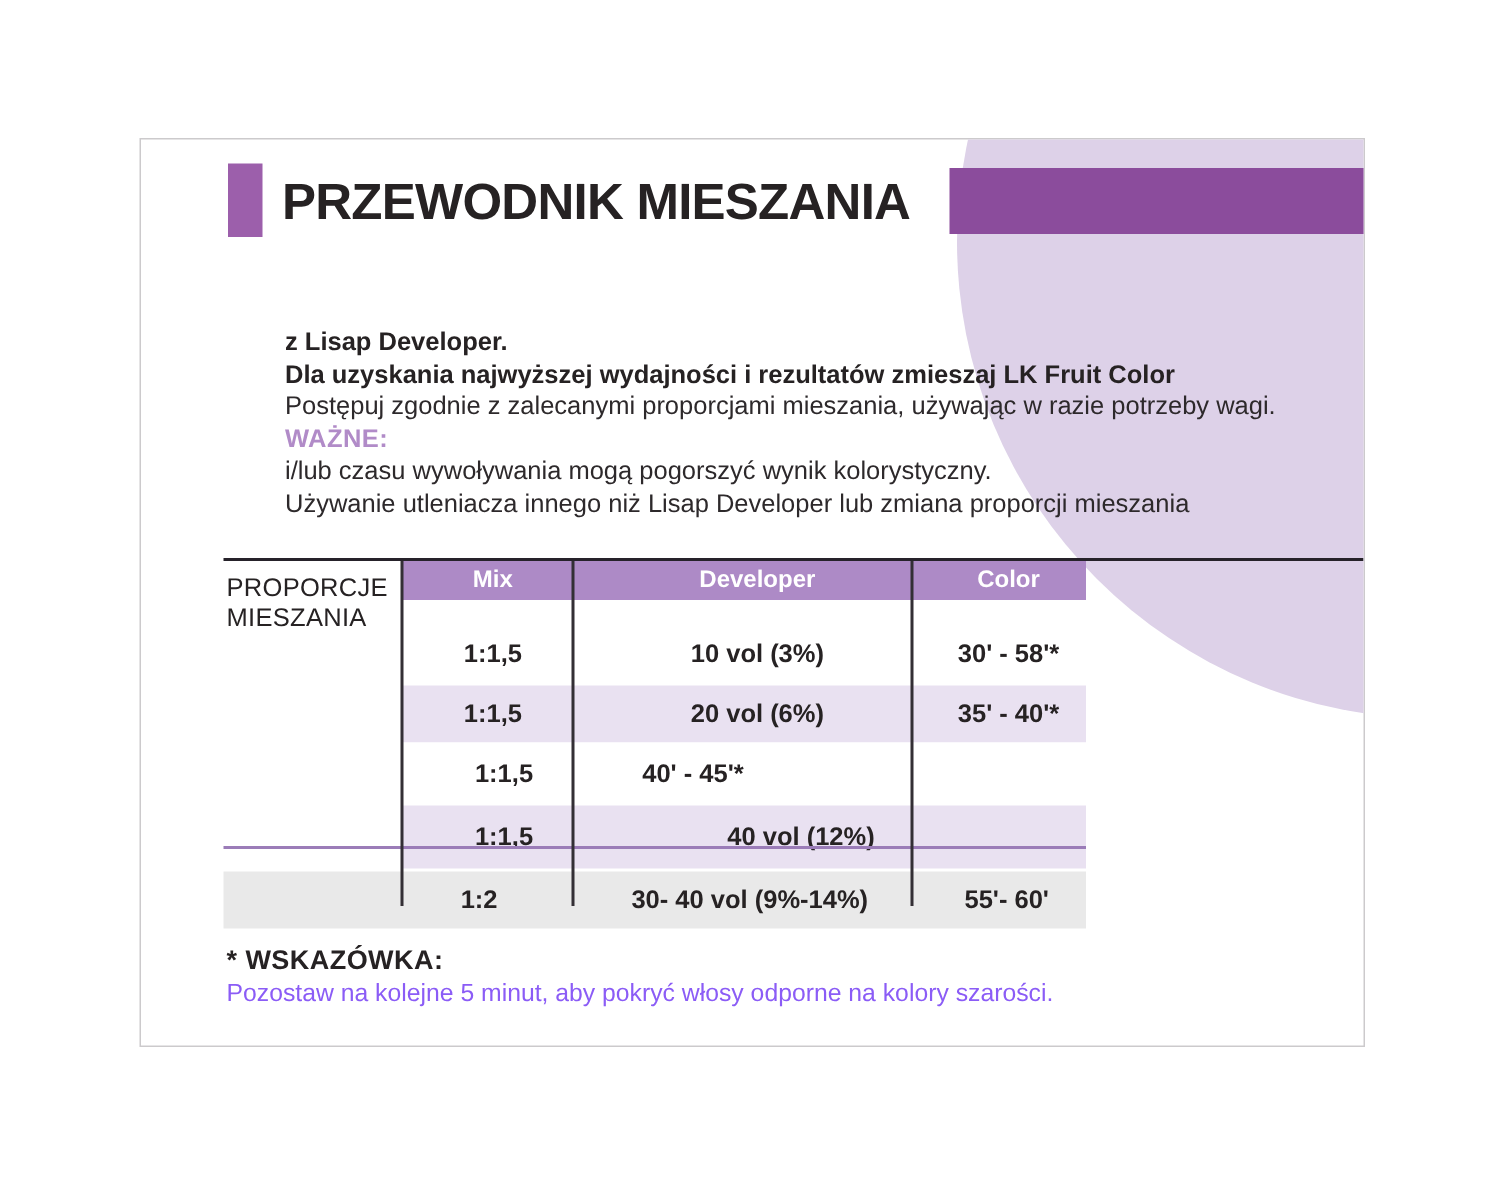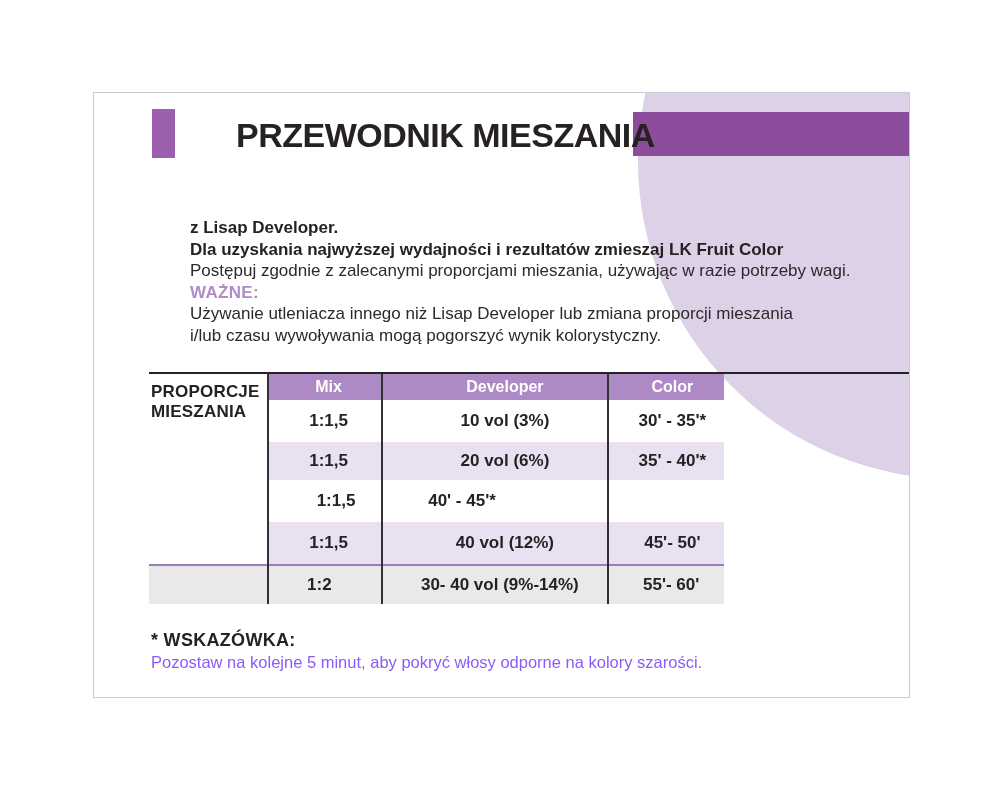--- a/index.html
+++ b/index.html
@@ -9,52 +9,52 @@
   .card { position:absolute; left:93px; top:92px; width:817px; height:606px;
           background:#ffffff; border:1px solid #cccacc; overflow:hidden; }
 
   .decor-circle { position:absolute; left:544px; top:-250px; width:636px; height:636px;
                   border-radius:50%; background:#ddd1e8; z-index:0; }
 
   .accent-rect { position:absolute; left:58px; top:16px; width:23px; height:49px;
                  background:#9c5fab; z-index:2; }
   .page-title { position:absolute; left:94px; top:22px; z-index:2;
                 font-size:34px; line-height:40px; font-weight:800; letter-spacing:-0.5px;
-                color:#262223; white-space:nowrap;margin-left:48px; }
+                color:#262223; white-space:nowrap; }
   .title-bar { position:absolute; left:539px; top:19px; width:277px; height:44px;
                background:#8b4c9c; z-index:1; }
 
   .intro { position:absolute; left:96px; top:124px; z-index:2; font-size:17px;
            line-height:21.5px; color:#2d292b; }
   .intro .b { font-weight:700; color:#262223; }
   .intro .important { font-weight:700; color:#b18bc8; letter-spacing:0.3px; }
 
   .tbl-topline { position:absolute; left:55px; top:279px; width:760px; height:2px;
                  background:#26222a; z-index:3; }
   .side-label { position:absolute; left:57px; top:289px; z-index:3;
-                font-size:17px; line-height:20px; font-weight:700; letter-spacing:0.2px; }
+                font-size:17px; line-height:20px; font-weight:400; letter-spacing:0.2px; }
 
   .thead { position:absolute; left:174px; top:281px; width:456px; height:26px;
            background:#ad8ac6; display:flex; z-index:2; }
   .thead .hc { color:#ffffff; font-weight:700; font-size:16px; text-align:center;
                line-height:26px; }
   .c-mix { width:136px; } .c-dev { width:260px; } .c-czas { width:116px; }
 
-  .trow { position:absolute; left:174px; width:456px; display:flex; z-index:2; }
+  .trow { position:absolute; left:174px; width:456px; display:flex; z-index:2;margin-top:15px; }
   .trow .cell { font-weight:700; font-size:17px; text-align:center; }
   .r1 { top:307px; height:42px; background:#ffffff; }
   .r2 { top:349px; height:38px; background:#e9e1f1; }
   .r3 { top:387px; height:42px; background:#ffffff; }
   .r4 { top:429px; height:42px; background:#e9e1f1; }
   .r1 .cell { line-height:42px; } .r2 .cell { line-height:38px; }
   .r3 .cell { line-height:42px; } .r4 .cell { line-height:42px; }
 
   .tbl-divider { position:absolute; left:55px; top:471px; width:575px; height:2px;
                  background:#9b7cb8; z-index:3; }
-  .r5 { position:absolute; left:55px; top:473px; width:575px; height:38px;
+  .r5 { position:absolute; left:55px; top:488px; width:575px; height:38px;
         background:#e9e9e9; display:flex; z-index:2;justify-content:flex-end; }
   .r5 .cell { font-weight:700; font-size:17px; text-align:center; line-height:38px; }
   .c-spacer { width:119px; }
 
   .vline { position:absolute; top:281px; width:2px; height:230px; background:#332f35; z-index:4; }
   .v1 { left:173px; } .v2 { left:287px; } .v3 { left:513px; }
 
   .footnote-label { position:absolute; left:57px; top:537px; z-index:2;
                     font-size:18px; font-weight:700; letter-spacing:0.3px; }
   .footnote-text { position:absolute; left:57px; top:560px; z-index:2;
@@ -69,55 +69,54 @@
 
   <div class="accent-rect"></div>
   <div class="page-title">PRZEWODNIK MIESZANIA</div>
   <div class="title-bar"></div>
 
   <div class="intro">
     <div class="b">z Lisap Developer.</div>
     <div class="b">Dla uzyskania najwyższej wydajności i rezultatów zmieszaj LK Fruit Color</div>
     <div>Postępuj zgodnie z zalecanymi proporcjami mieszania, używając w razie potrzeby wagi.</div>
     <div class="important">WAŻNE:</div>
+    <div>i/lub czasu wywoływania mogą pogorszyć wynik kolorystyczny.</div>
     <div>Używanie utleniacza innego niż Lisap Developer lub zmiana proporcji mieszania</div>
-    <div>i/lub czasu wywoływania mogą pogorszyć wynik kolorystyczny.</div>
   </div>
 
   <div class="tbl-topline"></div>
 
   <div class="side-label">
     <div>PROPORCJE</div>
     <div>MIESZANIA</div>
   </div>
 
   <div class="thead">
     <div class="hc c-mix">Mix</div>
     <div class="hc c-dev">Developer</div>
     <div class="hc c-czas">Color</div>
   </div>
 
   <div class="trow r1">
     <div class="cell c-mix">1:1,5</div>
     <div class="cell c-dev">10 vol (3%)</div>
-    <div class="cell c-czas">30' - 35'*</div>
+    <div class="cell c-czas">30' - 58'*</div>
   </div>
   <div class="trow r2">
     <div class="cell c-mix">1:1,5</div>
     <div class="cell c-dev">20 vol (6%)</div>
     <div class="cell c-czas">35' - 40'*</div>
   </div>
   <div class="trow r3">
     <div class="cell c-mix">1:1,5</div>
     <div class="cell c-czas">40' - 45'*</div>
   </div>
   <div class="trow r4">
     <div class="cell c-mix">1:1,5</div>
     <div class="cell c-dev">40 vol (12%)</div>
-    <div class="cell c-czas">45'- 50'</div>
   </div>
 
   <div class="tbl-divider"></div>
 
   <div class="r5">
     <div class="c-spacer"></div>
     <div class="cell c-mix">1:2</div>
     <div class="cell c-dev">30- 40 vol (9%-14%)</div>
     <div class="cell c-czas">55'- 60'</div>
   </div>

